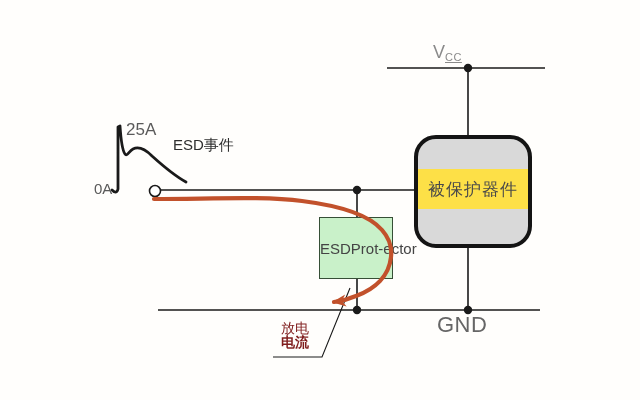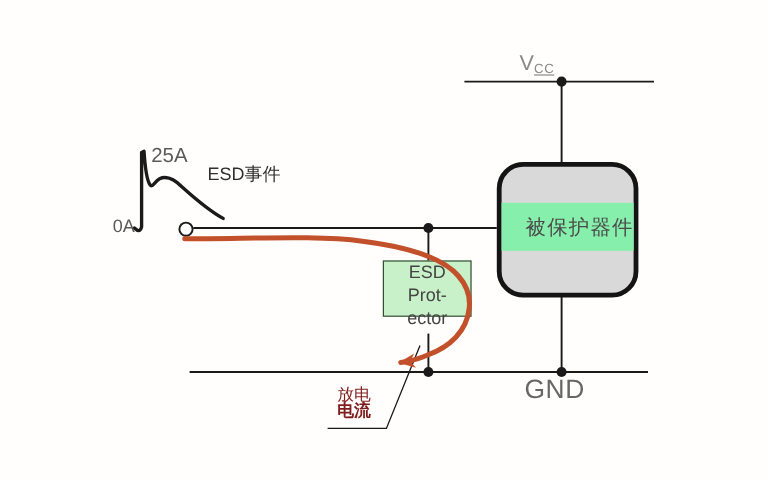--- a/index.html
+++ b/index.html
@@ -36,26 +36,26 @@
   .lbl-vcc .sub  { font-size: 11px; vertical-align: -3px; letter-spacing: 0.5px; text-decoration: underline; }
   .lbl-gnd       { left: 437px; top: 312px; font-size: 22px; color: #666666; letter-spacing: 0.5px; }
   .lbl-discharge { left: 281px; top: 321px; font-size: 14px; line-height: 14px;
                    color: #7f1d1d; text-align: left; }
   .lbl-discharge span { display: block; }
   .lbl-discharge .l2 { padding-left: 0px; font-weight: bold; }
 
   .esd-protector-box {
     position: absolute;
     left: 319px; top: 217px;
-    width: 74px; height: 47px;
+    width: 74px; height: 62px;
     box-sizing: border-box;
     background: #c9f1c9;
     border: 1.5px solid #364f36;
     display: flex;
-    flex-direction: column;
+    flex-direction: row;
     justify-content: flex-start;
     align-items: center;
     font-size: 15px;
     line-height: 19px;
     color: #444444;
     z-index: 2;
   }
   .protected-device-box {
     position: absolute;
     left: 414px; top: 135px;
@@ -63,23 +63,23 @@
     box-sizing: border-box;
     background: #d9d9d9;
     border: 4px solid #141414;
     border-radius: 22px;
     z-index: 2;
   }
   .device-band {
     position: absolute;
     left: 0; right: 0;
     top: 30px; height: 40px;
-    background: #86efac;
+    background: #fde047;
     display: flex;
-    justify-content: flex-end;
+    justify-content: center;
     align-items: center;
     font-size: 17px;
     letter-spacing: 1px;
     color: #4a4a4a;
   }
   .arrow-layer { z-index: 3; }
   .text-layer  { z-index: 4; }
 </style>
 </head>
 <body>

